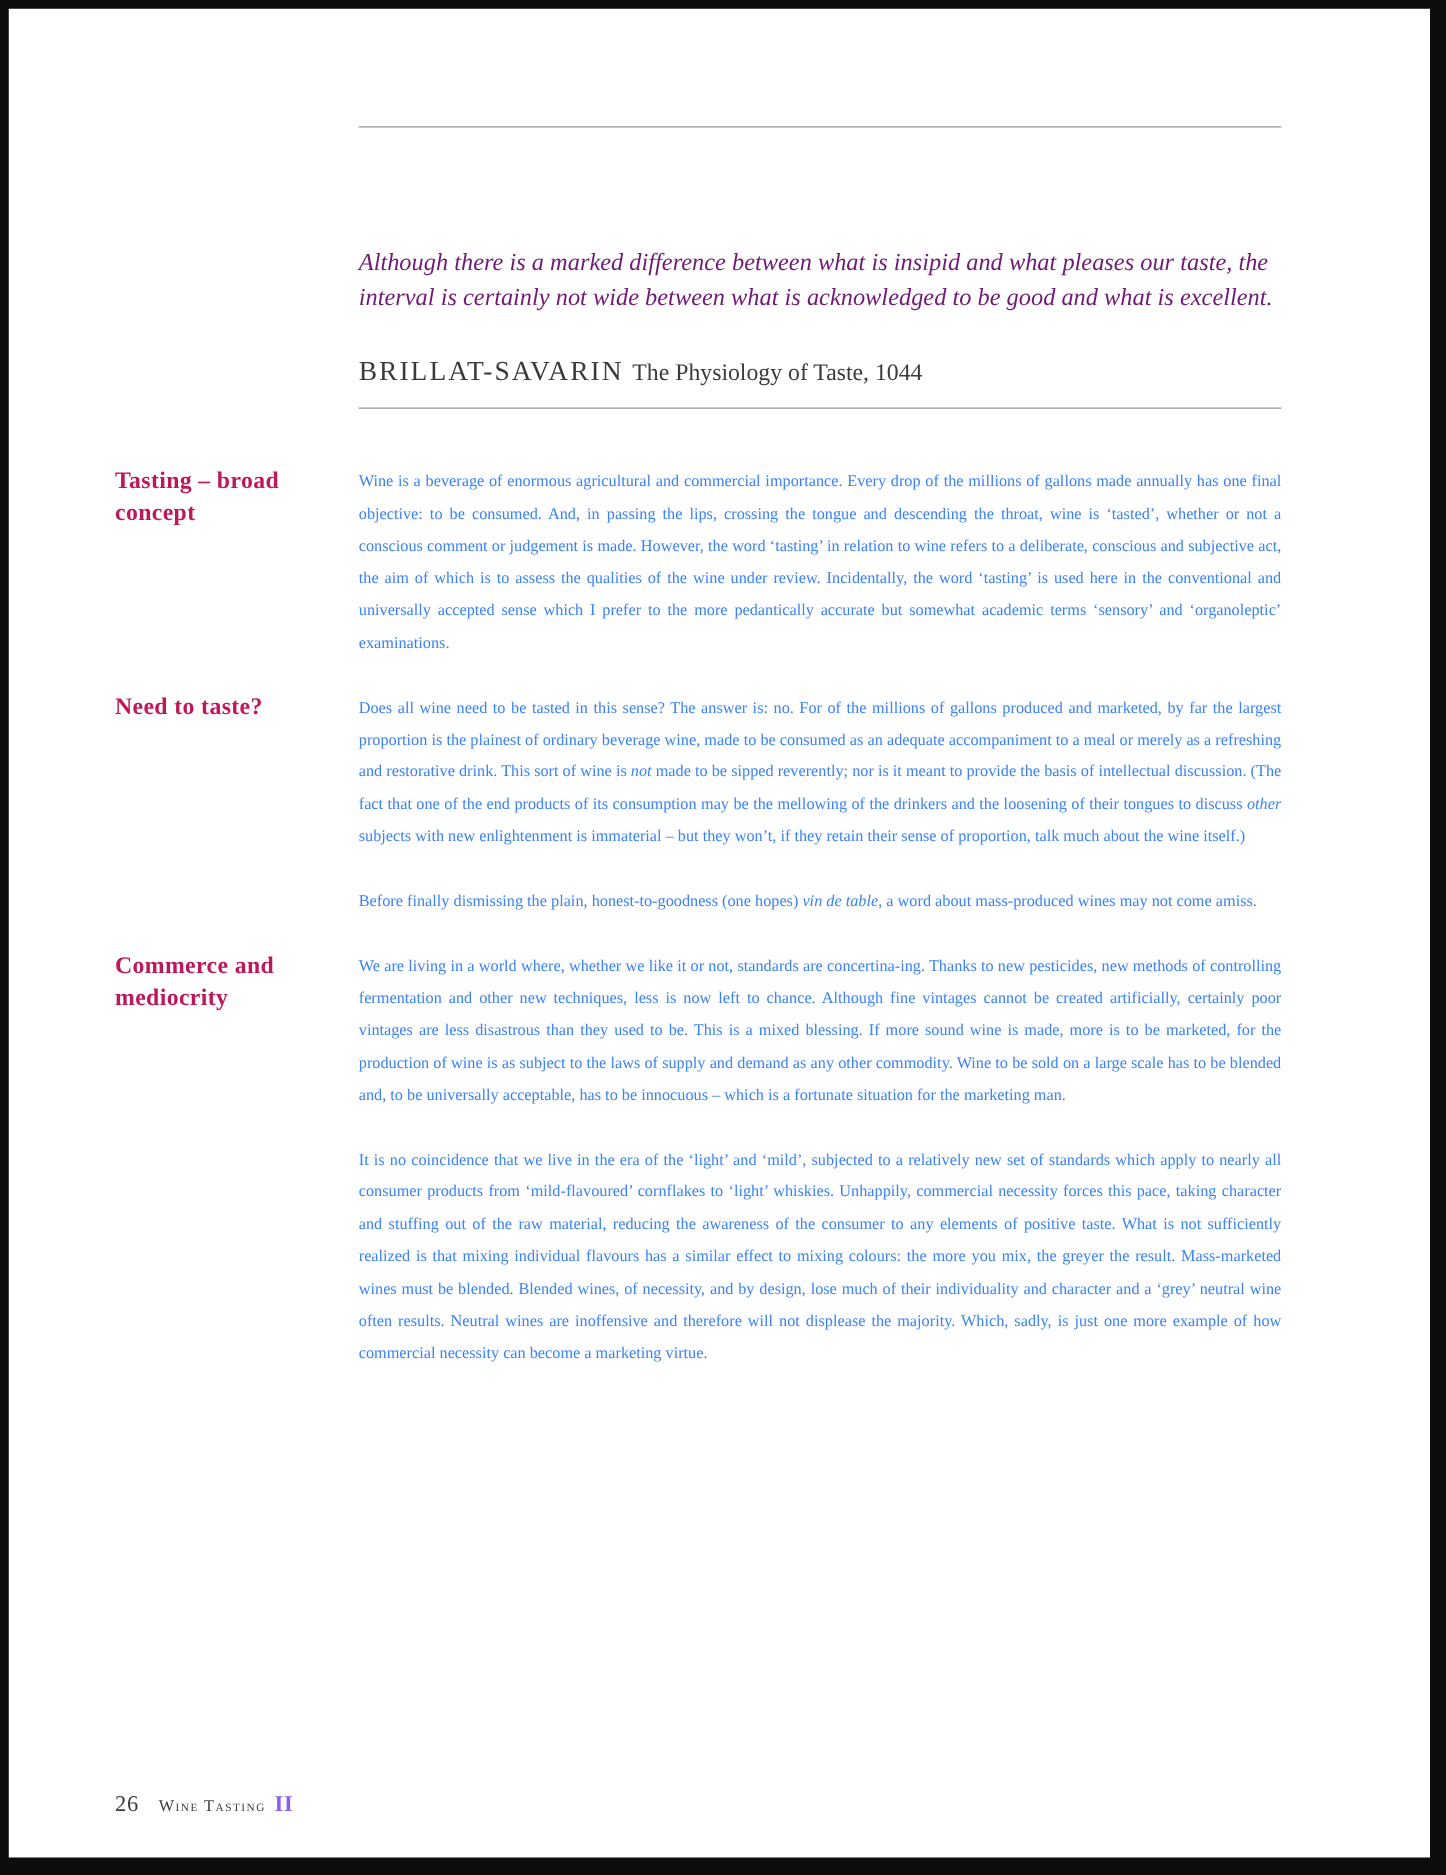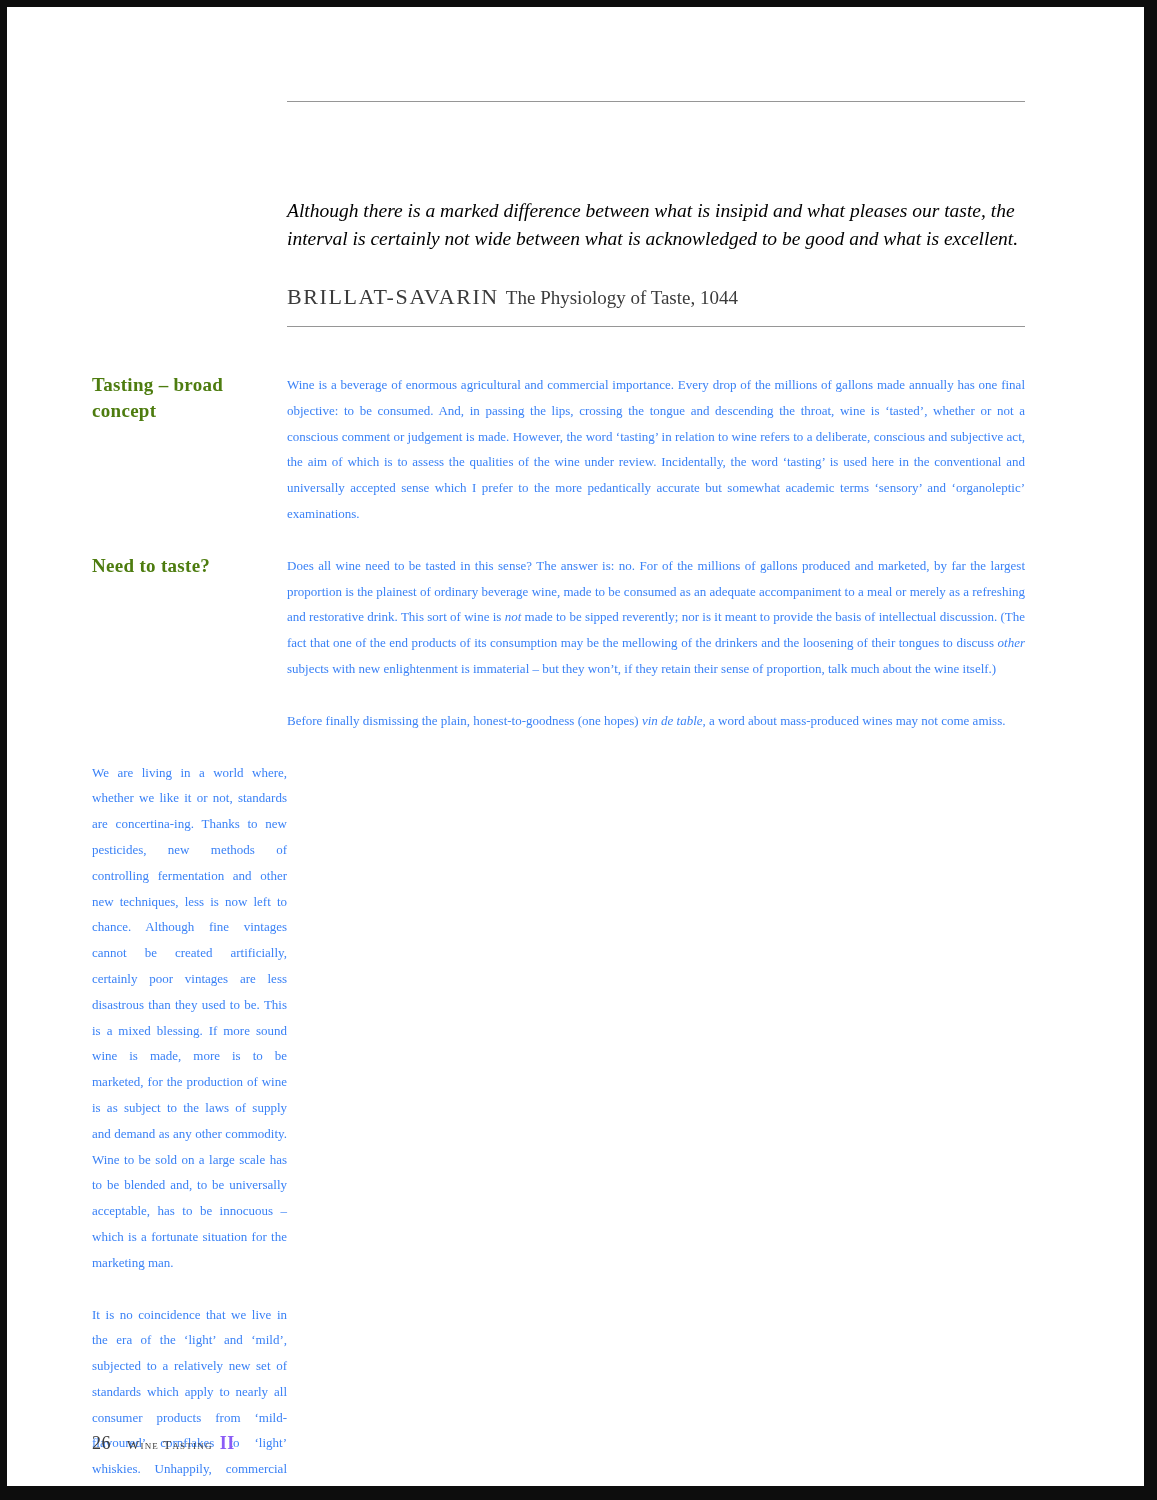--- a/index.html
+++ b/index.html
@@ -36,21 +36,21 @@
     letter-spacing: 0.5px;
     color: #1d1d1d;
   }
   .epigraph {
     position: absolute;
     left: 280px; top: 190px;
     width: 742px;
     margin: 0;
     font-style: italic;
     font-size: 19.5px; line-height: 27.5px;
-    color: #000000;
+    color: #701a75;
   }
   .attribution {
     position: absolute;
     left: 280px; top: 277px;
     font-size: 19px;
     color: #3b3b3b;
     white-space: nowrap;
   }
   .attribution .author {
     font-size: 22px;
@@ -64,21 +64,21 @@
   }
   .section {
     display: grid;
     grid-template-columns: 195px 738px;
     align-items: start;
   }
   .side-heading {
     font-weight: bold;
     font-size: 19px; line-height: 26px;
     letter-spacing: 0.3px;
-    color: #4d7c0f;
+    color: #be185d;
     padding-right: 28px;
     box-sizing: border-box;
   }
   .body-col p {
     margin: 0 0 26px 0;
     font-size: 13px; line-height: 25.8px;
     color: #3b82f6;
     text-align: justify;
   }
   .body-col em { font-style: italic; }
@@ -130,20 +130,21 @@
 
       <div class="section">
         <div class="side-heading">Need to taste?</div>
         <div class="body-col">
             <p>Does all wine need to be tasted in this sense? The answer is: no. For of the millions of gallons produced and marketed, by far the largest proportion is the plainest of ordinary beverage wine, made to be consumed as an adequate accompaniment to a meal or merely as a refreshing and restorative drink. This sort of wine is <em>not</em> made to be sipped reverently; nor is it meant to provide the basis of intellectual discussion. (The fact that one of the end products of its consumption may be the mellowing of the drinkers and the loosening of their tongues to discuss <em>other</em> subjects with new enlightenment is immaterial – but they won’t, if they retain their sense of proportion, talk much about the wine itself.)</p>
             <p>Before finally dismissing the plain, honest-to-goodness (one hopes) <em>vin de table</em>, a word about mass-produced wines may not come amiss.</p>
           </div>
       </div>
 
       <div class="section">
+        <div class="side-heading">Commerce and mediocrity</div>
         <div class="body-col">
             <p>We are living in a world where, whether we like it or not, standards are concertina-ing. Thanks to new pesticides, new methods of controlling fermentation and other new techniques, less is now left to chance. Although fine vintages cannot be created artificially, certainly poor vintages are less disastrous than they used to be. This is a mixed blessing. If more sound wine is made, more is to be marketed, for the production of wine is as subject to the laws of supply and demand as any other commodity. Wine to be sold on a large scale has to be blended and, to be universally acceptable, has to be innocuous – which is a fortunate situation for the marketing man.</p>
             <p>It is no coincidence that we live in the era of the ‘light’ and ‘mild’, subjected to a relatively new set of standards which apply to nearly all consumer products from ‘mild-flavoured’ cornflakes to ‘light’ whiskies. Unhappily, commercial necessity forces this pace, taking character and stuffing out of the raw material, reducing the awareness of the consumer to any elements of positive taste. What is not sufficiently realized is that mixing individual flavours has a similar effect to mixing colours: the more you mix, the greyer the result. Mass-marketed wines must be blended. Blended wines, of necessity, and by design, lose much of their individuality and character and a ‘grey’ neutral wine often results. Neutral wines are inoffensive and therefore will not displease the majority. Which, sadly, is just one more example of how commercial necessity can become a marketing virtue.</p>
           </div>
       </div>
 
     </div>
 
     <div class="footer">
       <span class="num">26</span><span class="title-sc">Wine Tasting</span><span class="numeral">II</span>

